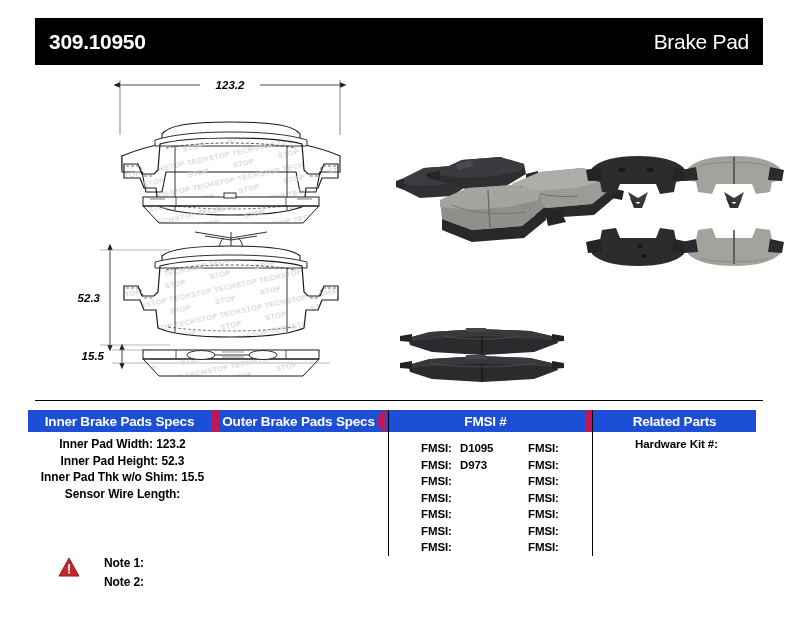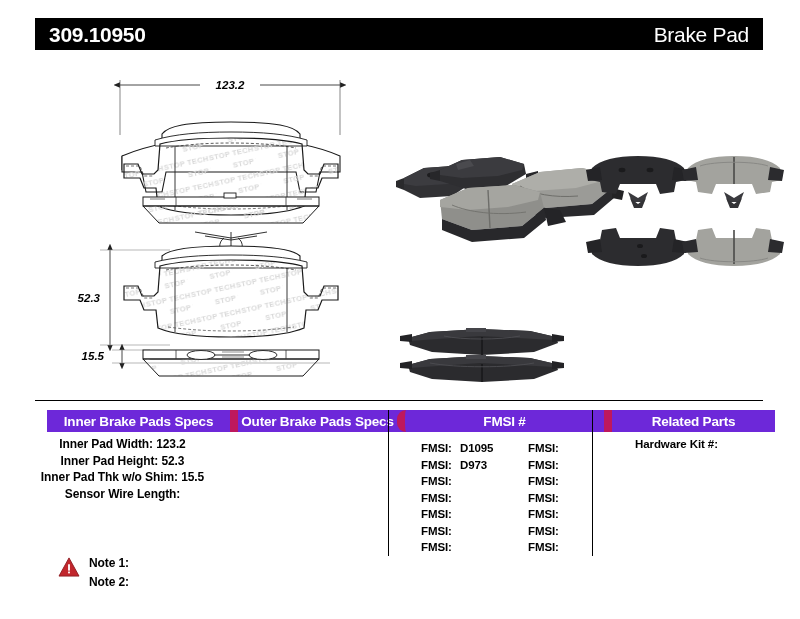--- a/index.html
+++ b/index.html
@@ -9,41 +9,41 @@
     font-family:"Liberation Sans", sans-serif;
     color:#000;
     position:relative;
     overflow:hidden;
     -webkit-font-smoothing:antialiased;
   }
   .page{position:absolute;left:0;top:0;width:800px;height:619px;}
 
   
   .titlebar{
-    position:absolute;left:35px;top:18px;width:728px;height:32px;
+    position:absolute;left:35px;top:18px;width:728px;height:47px;
     background:#000;color:#fff;
     display:flex;align-items:center;justify-content:space-between;
     box-sizing:border-box;padding:0 14px 0 14px;
   }
   .titlebar .part-no{
     font-size:21px;font-weight:bold;letter-spacing:-0.3px;line-height:1;
   }
   .titlebar .prod-type{
     font-size:21px;font-weight:normal;letter-spacing:-0.3px;line-height:1;
   }
 
   
   .drawings{position:absolute;left:0;top:60px;width:800px;height:335px;}
   .svgwrap{position:absolute;left:0;top:0;width:800px;height:335px;}
   .table-top-rule{
     position:absolute;left:35px;top:400px;width:728px;height:1px;background:#000;
   }
   .thead{
-    position:absolute;left:47px;top:410px;width:728px;height:22px;
-    background:#6d28d9;display:flex;
+    position:absolute;left:28px;top:410px;width:728px;height:22px;
+    background:#1d4ed8;display:flex;
   }
   .th{
     color:#fff;font-size:13.5px;font-weight:bold;
     display:flex;align-items:center;justify-content:center;
     height:22px;box-sizing:border-box;letter-spacing:-0.2px;
   }
   .th.sep{border-left:8px solid #be185d;}
   .th-inner{width:183px;}
   .th-outer{width:167px;}
   .th-fmsi{width:207px;border-radius:9px;}
@@ -77,21 +77,21 @@
   .frow .val{display:inline-block;padding-left:5px;}
 
   .rrow{
     font-size:11.5px;font-weight:bold;line-height:16.5px;white-space:nowrap;
     padding-left:35px;letter-spacing:-0.1px;
   }
 
   
   .notes{position:absolute;left:58px;top:554px;display:flex;align-items:flex-start;}
   .warn-icon{width:22px;height:20px;margin-top:3px;}
-  .note-lines{margin-left:9px;}
+  .note-lines{margin-left:24px;}
   .note-line{font-size:12px;font-weight:bold;line-height:19px;letter-spacing:-0.1px;}
 </style>
 </head>
 <body>
 
 <div class="page">
 
   <div class="titlebar">
     <span class="part-no">309.10950</span>
     <span class="prod-type">Brake Pad</span>

